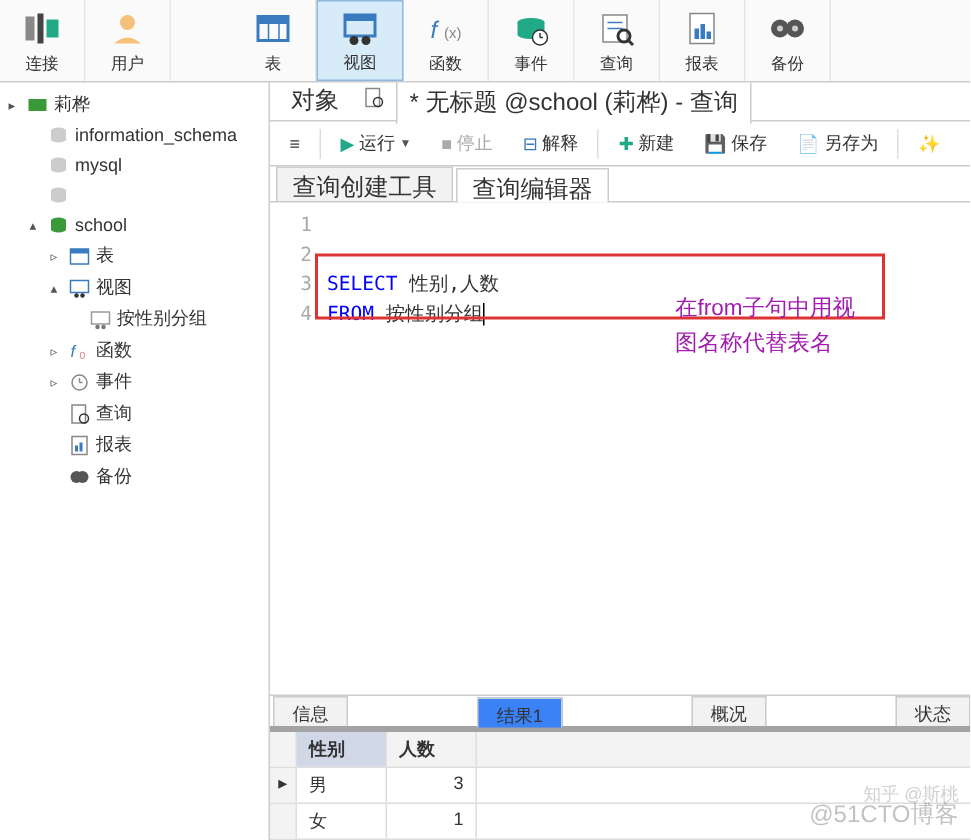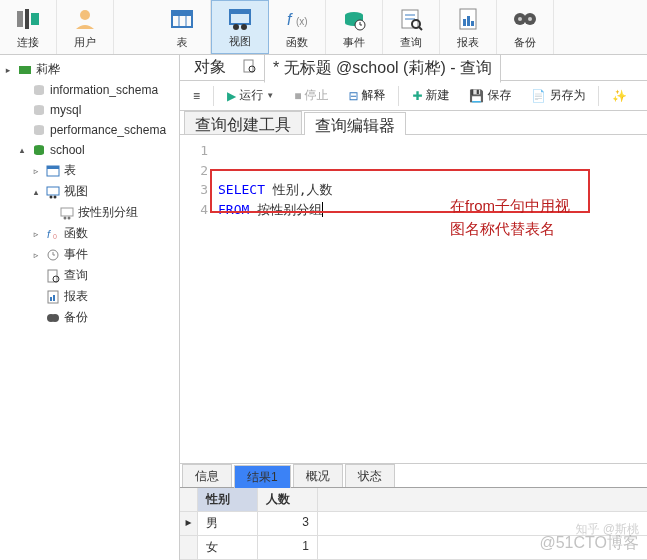--- a/index.html
+++ b/index.html
@@ -23,23 +23,23 @@
 .action-btn .dd { font-size: 8px; color: #555; }
 .sub-tabs { display: flex; height: 24px; border-bottom: 1px solid #ccc; padding-left: 4px; }
 .sub-tab { padding: 3px 10px; border: 1px solid #ccc; border-bottom: none; margin-right: 2px; background: #f2f2f2; cursor: pointer; font-size: 16px; }
 .sub-tab.active { background: #fff; position: relative; top: 1px; }
 .editor { flex: 1; padding: 6px 8px; font-family: Consolas, monospace; font-size: 13px; position: relative; line-height: 1.5; }
 .editor .line { display: flex; }
 .editor .ln { width: 20px; text-align: right; color: #aaa; margin-right: 10px; user-select: none; }
 .editor .kw { color: #0000ff; }
 .editor .cursor { border-right: 1px solid #000; }
 .annotation-box { position: absolute; left: 30px; top: 34px; width: 380px; height: 44px; border: 2px solid #d33; pointer-events: none; }
-.annotation-text { position: absolute; left: 450px; top: 195px; color: #b91c1c; font-size: 15px; line-height: 1.5; }
+.annotation-text { position: absolute; left: 450px; top: 195px; color: #a21caf; font-size: 15px; line-height: 1.5; }
 .result-area { border-top: 1px solid #ccc; }
-.result-tabs { display: flex; height: 24px; border-bottom: 1px solid #a3a3a3; }
+.result-tabs { display: flex; height: 24px; border-bottom: 4px solid #a3a3a3; justify-content: space-between; }
 .result-tab { padding: 3px 12px; border: 1px solid #ccc; border-bottom: none; margin-left: 2px; background: #f2f2f2; cursor: pointer; font-size: 12px; }
 .result-tab.active { background: #3b82f6; position: relative; top: 1px; }
 .grid { font-size: 12px; }
 .grid-row { display: flex; border-bottom: 1px solid #ddd; }
 .grid-row.header { background: #f3f3f3; font-weight: bold; }
 .grid-cell { padding: 3px 8px; border-right: 1px solid #ddd; min-width: 60px; }
 .grid-cell.rowhead { width: 18px; min-width: 18px; background: #f3f3f3; text-align: center; padding: 3px 2px; }
 .grid-cell.selhead { background: #d0d8e8; }
 .grid-cell.num { text-align: right; }
 .watermark { position: absolute; right: 8px; bottom: 6px; color: rgba(120,120,120,.45); font-size: 16px; }
@@ -182,21 +182,20 @@
         <span>mysql</span>
       </div>
     <div class="tree-item lvl1">
         <span class="expander"></span>
         <span class="ticon">
           <svg width="14" height="14">
             <ellipse cx="7" cy="4" rx="5" ry="2" fill="#ccc"></ellipse>
             <path d="M2 4 v6 a5 2 0 0 0 10 0 v-6" fill="#ccc"></path>
           </svg>
         </span>
-        <span>performance_schema</span>
       </div>
     <div class="tree-item lvl1">
         <span class="expander">▴</span>
         <span class="ticon">
           <svg width="14" height="14">
             <ellipse cx="7" cy="4" rx="5" ry="2" fill="#3a9a3a"></ellipse>
             <path d="M2 4 v6 a5 2 0 0 0 10 0 v-6" fill="#3a9a3a"></path>
           </svg>
         </span>
         <span>school</span>

